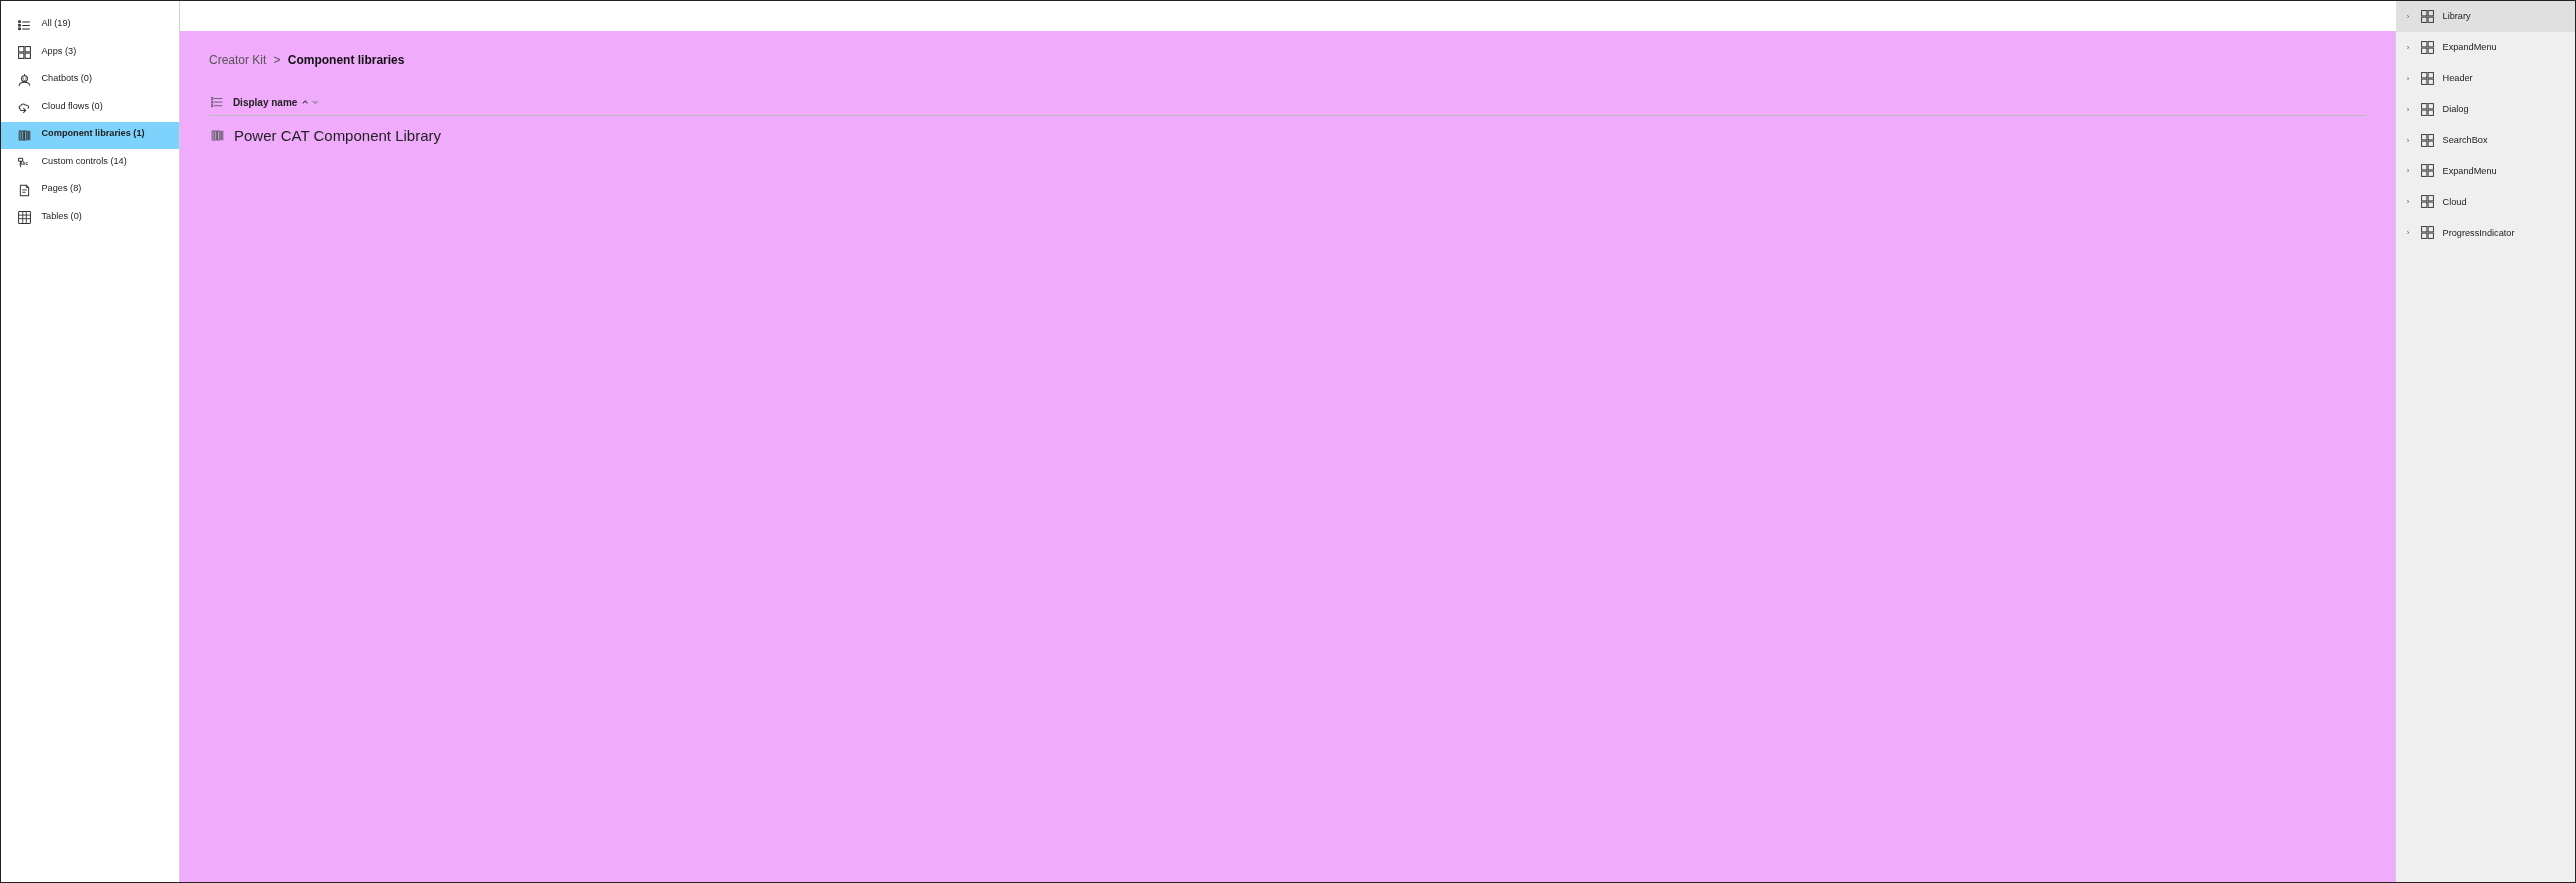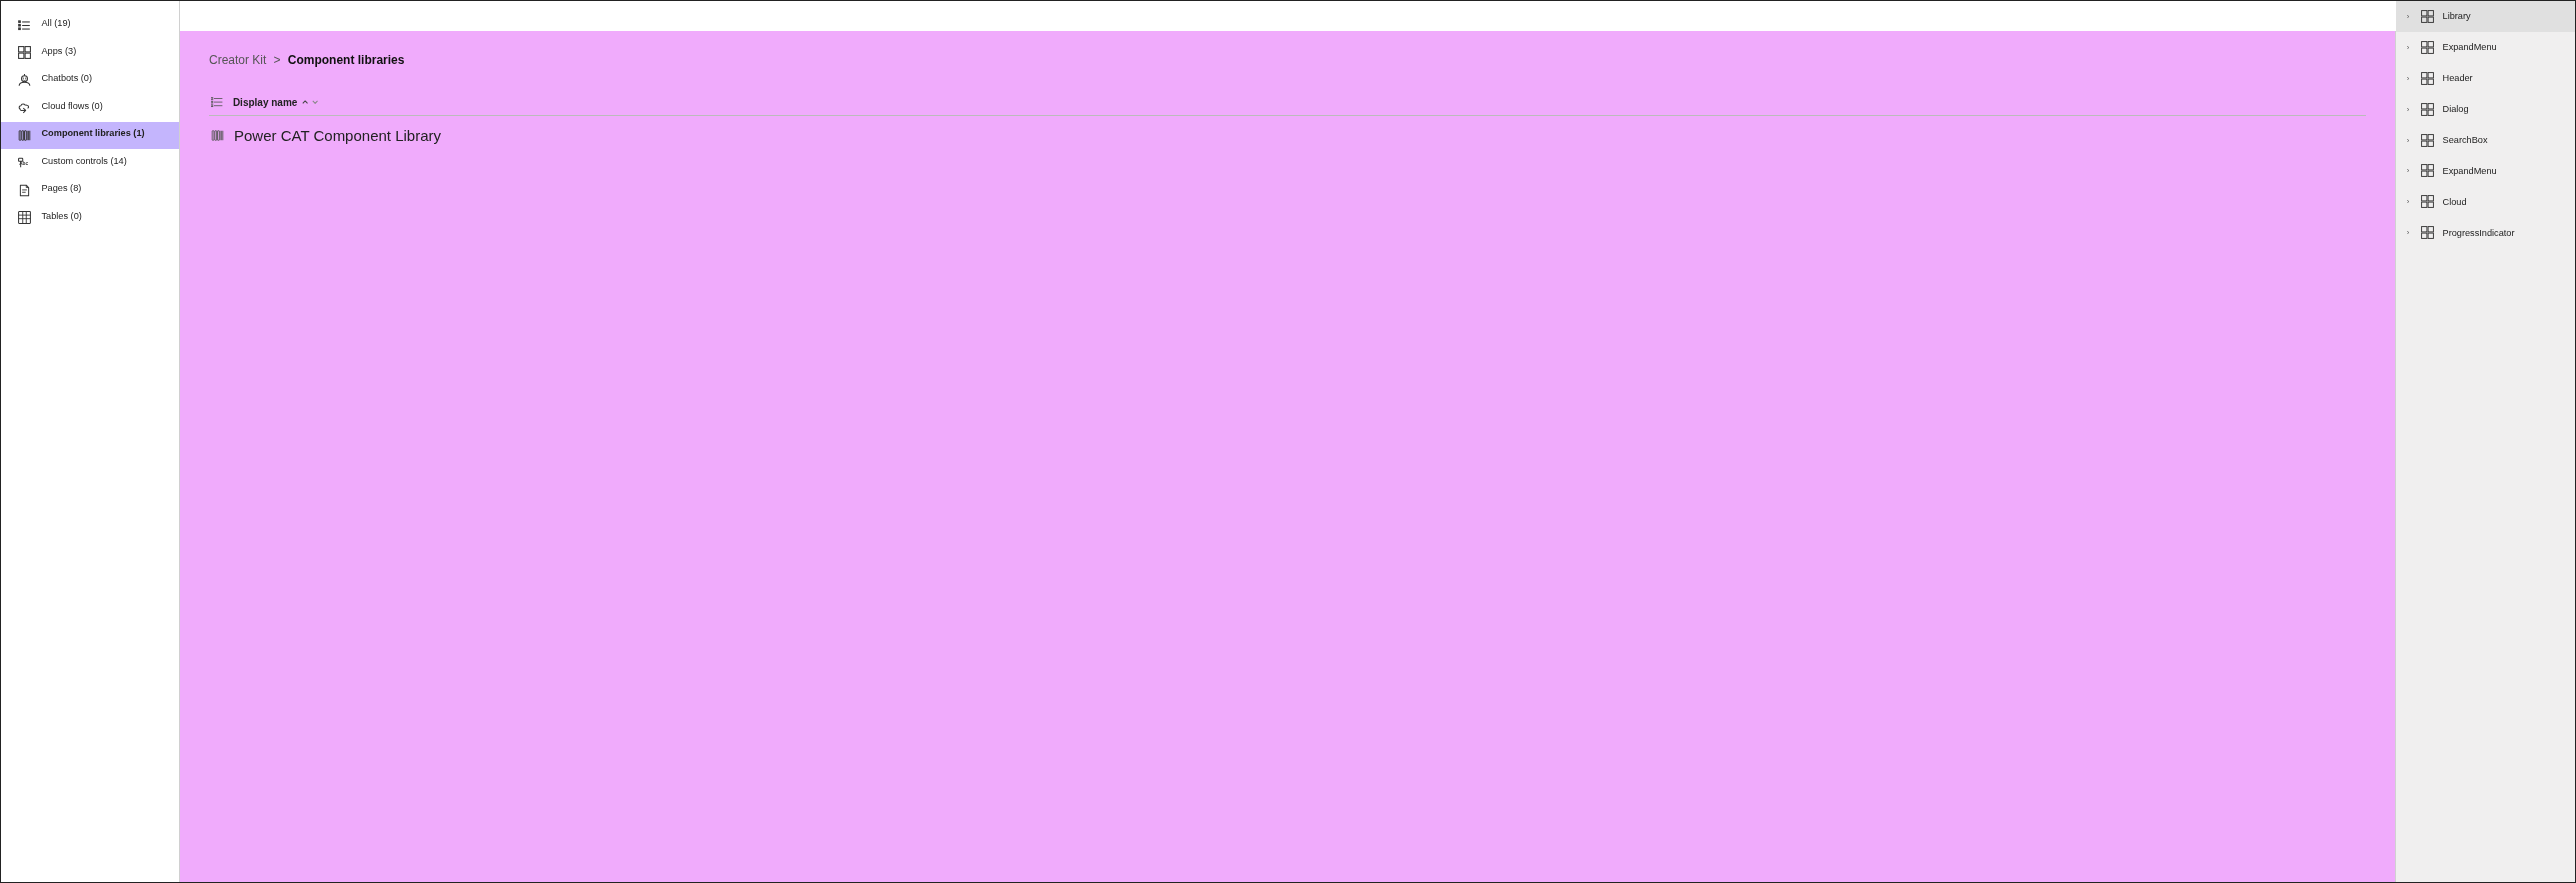--- a/index.html
+++ b/index.html
@@ -40,21 +40,21 @@
       padding: 6.6px 16.7px;
       cursor: pointer;
       gap: 9.5px;
       font-size: 9.2px;
       color: #222;
       border-radius: 0;
       transition: background 0.1s;
     }
 
     .sidebar-item.active {
-      background: #c4b5fd;
+      background: #7dd3fc;
       font-weight: 700;
     }
 
     .sidebar-item .icon {
       width: 14.3px;
       height: 14.3px;
       flex-shrink: 0;
       display: flex;
       align-items: center;
       justify-content: center;

